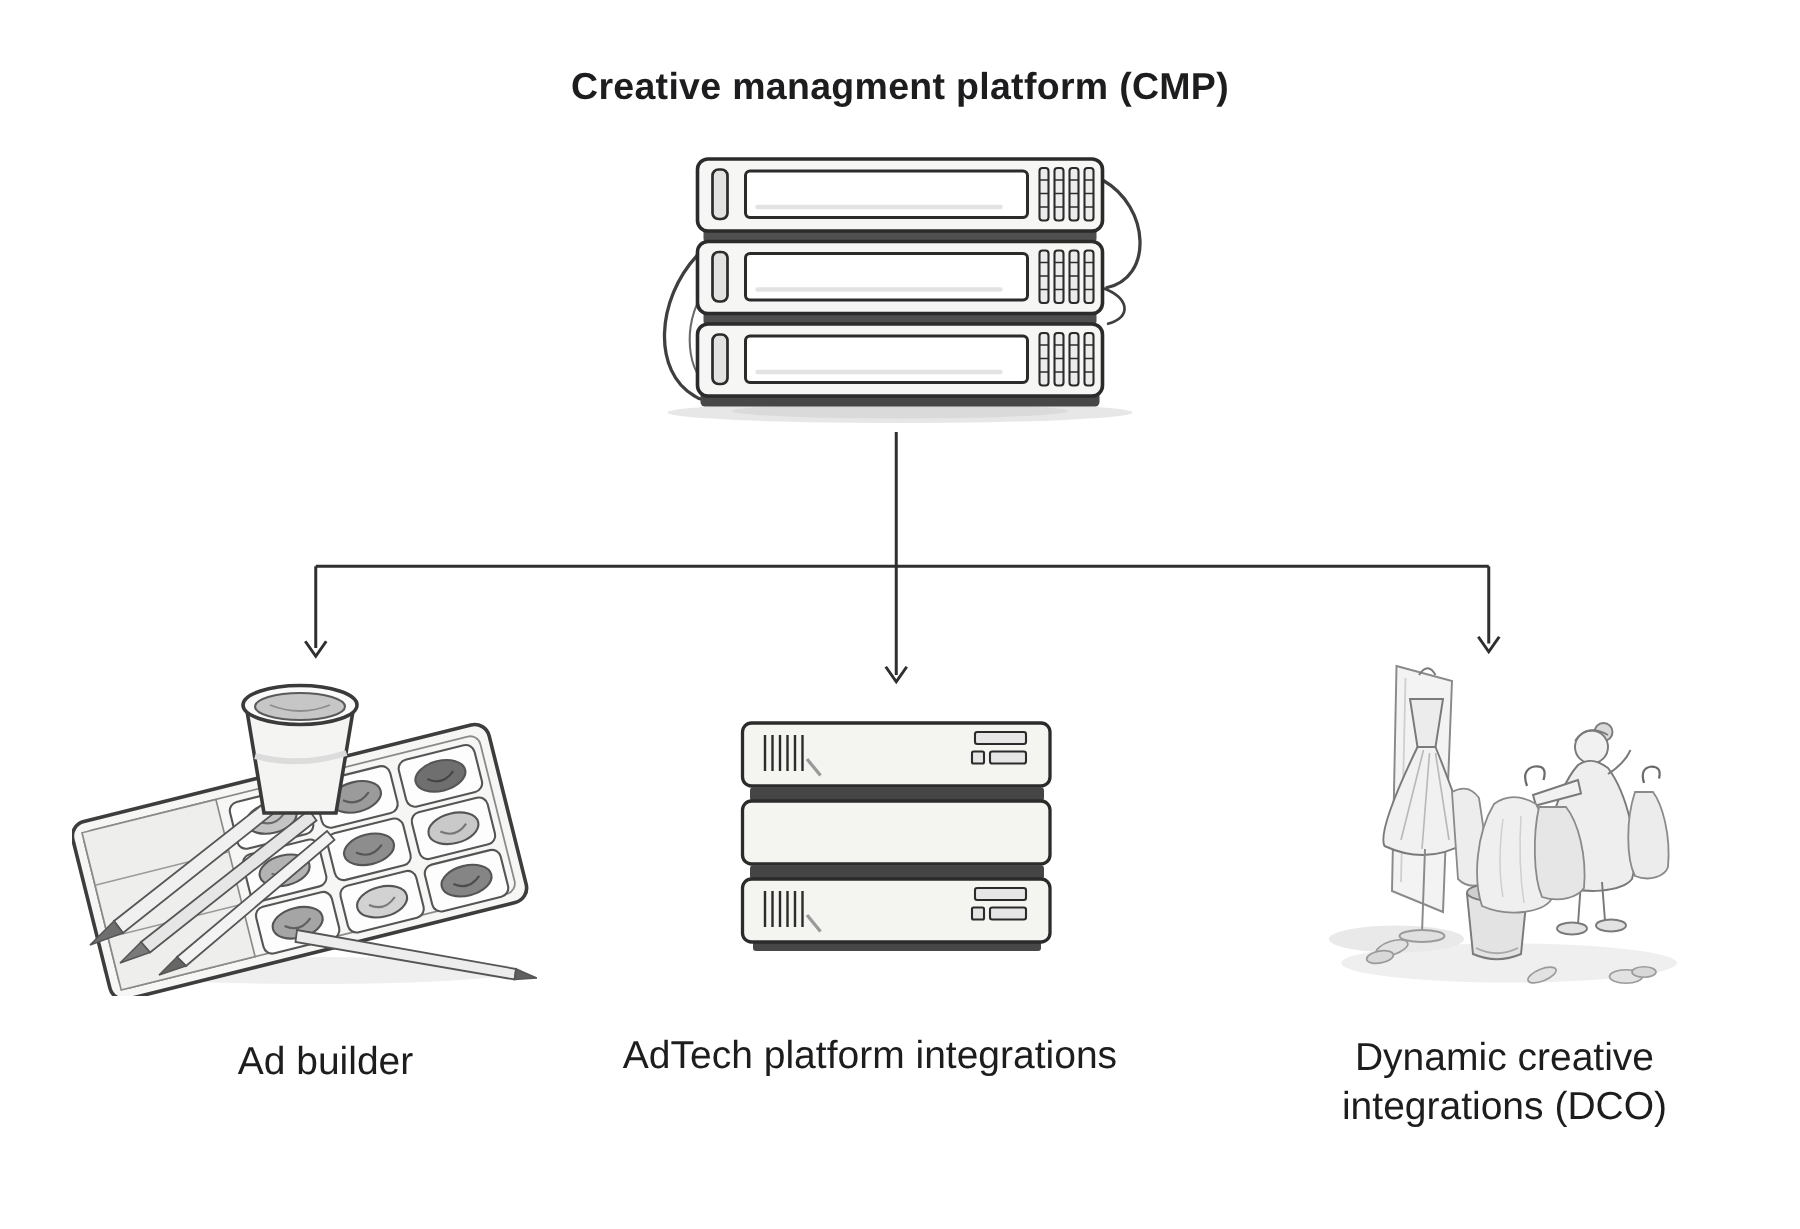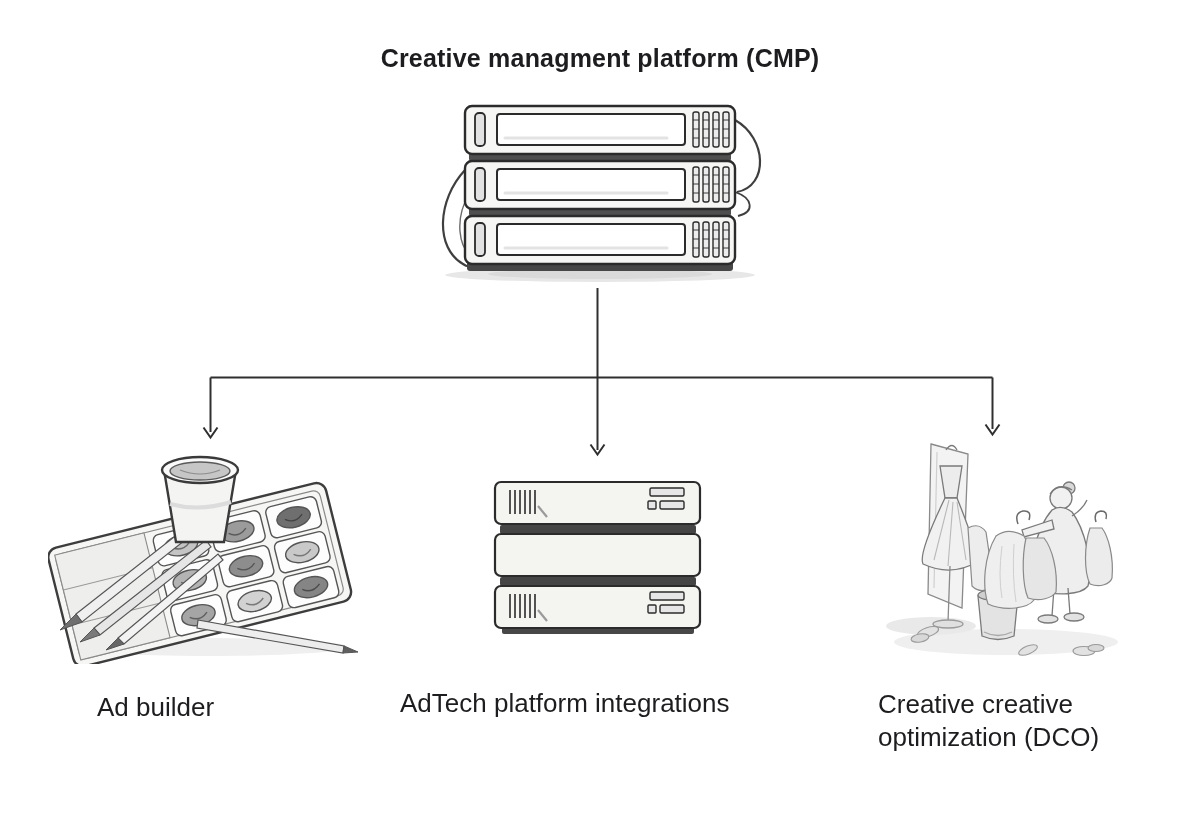--- a/index.html
+++ b/index.html
@@ -7,21 +7,21 @@
     position:relative;width:1200px;height:819px;margin:0 auto;
     background:var(--background,#ffffff);overflow:hidden;
     font-family:"Liberation Sans","DejaVu Sans",sans-serif;
   }
   .title{
     position:absolute;left:0;right:0;top:44px;margin:0;
     text-align:center;font-size:25px;font-weight:700;
     color:var(--text,#1d1d1f);letter-spacing:.2px;
   }
   .node-label{
-    position:absolute;text-align:left;font-size:26px;font-weight:400;
+    position:absolute;text-align:center;font-size:26px;font-weight:400;
     color:var(--text,#1d1d1f);line-height:33px;
   }
   .label-left{left:97px;top:691px;width:240px;}
   .label-mid{left:400px;top:687px;width:360px;}
   .label-right{left:878px;top:688px;width:250px;}
   .illu{position:absolute;}
   .illu-root{left:435px;top:98px;width:330px;height:190px;}
   .illu-left{left:48px;top:442px;width:310px;height:222px;}
   .illu-mid{left:490px;top:478px;width:215px;height:158px;}
   .illu-right{left:876px;top:436px;width:250px;height:228px;}
@@ -246,15 +246,15 @@
         <ellipse cx="44" cy="202" rx="9" ry="4" fill="#d8d8d8" transform="rotate(-10 44 202)"></ellipse>
         <ellipse cx="152" cy="214" rx="10" ry="4" fill="#e2e2e2" transform="rotate(-22 152 214)"></ellipse>
         <ellipse cx="208" cy="215" rx="11" ry="4.5" fill="#e2e2e2"></ellipse>
         <ellipse cx="220" cy="212" rx="8" ry="3.5" fill="#d8d8d8"></ellipse>
       </g>
     </svg>
   </div>
 
   <div class="node-label label-left">Ad builder</div>
   <div class="node-label label-mid">AdTech platform integrations</div>
-  <div class="node-label label-right">Creative creative optimization (DCO)</div>
+  <div class="node-label label-right">Dynamic creative integrations (DCO)</div>
 
 </div>
 
 </body></html>

